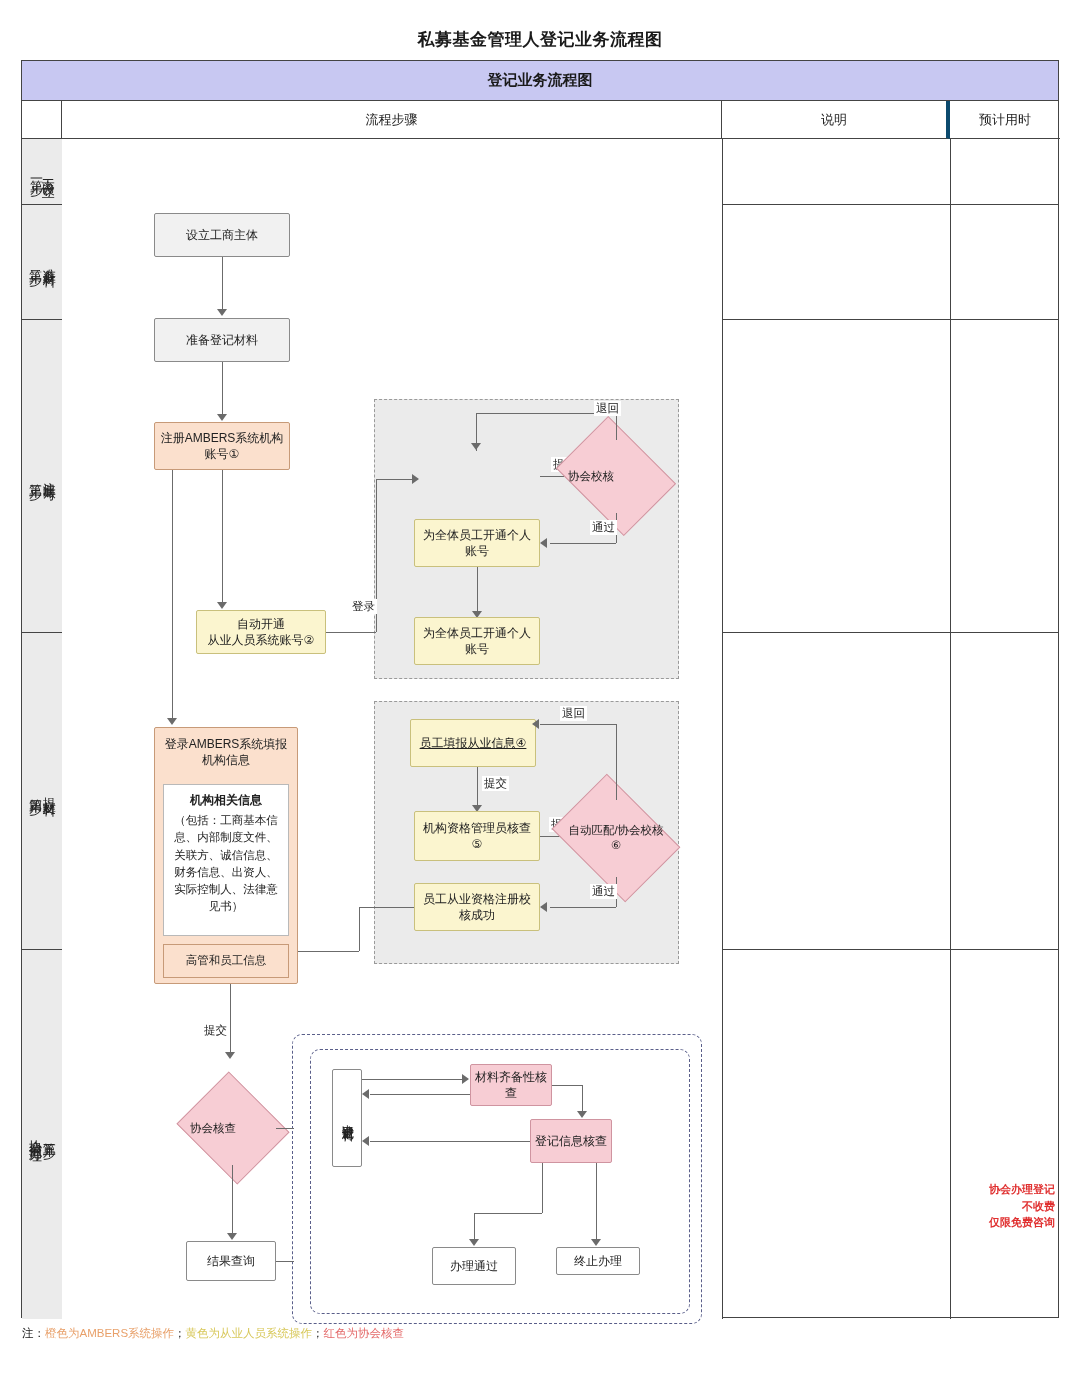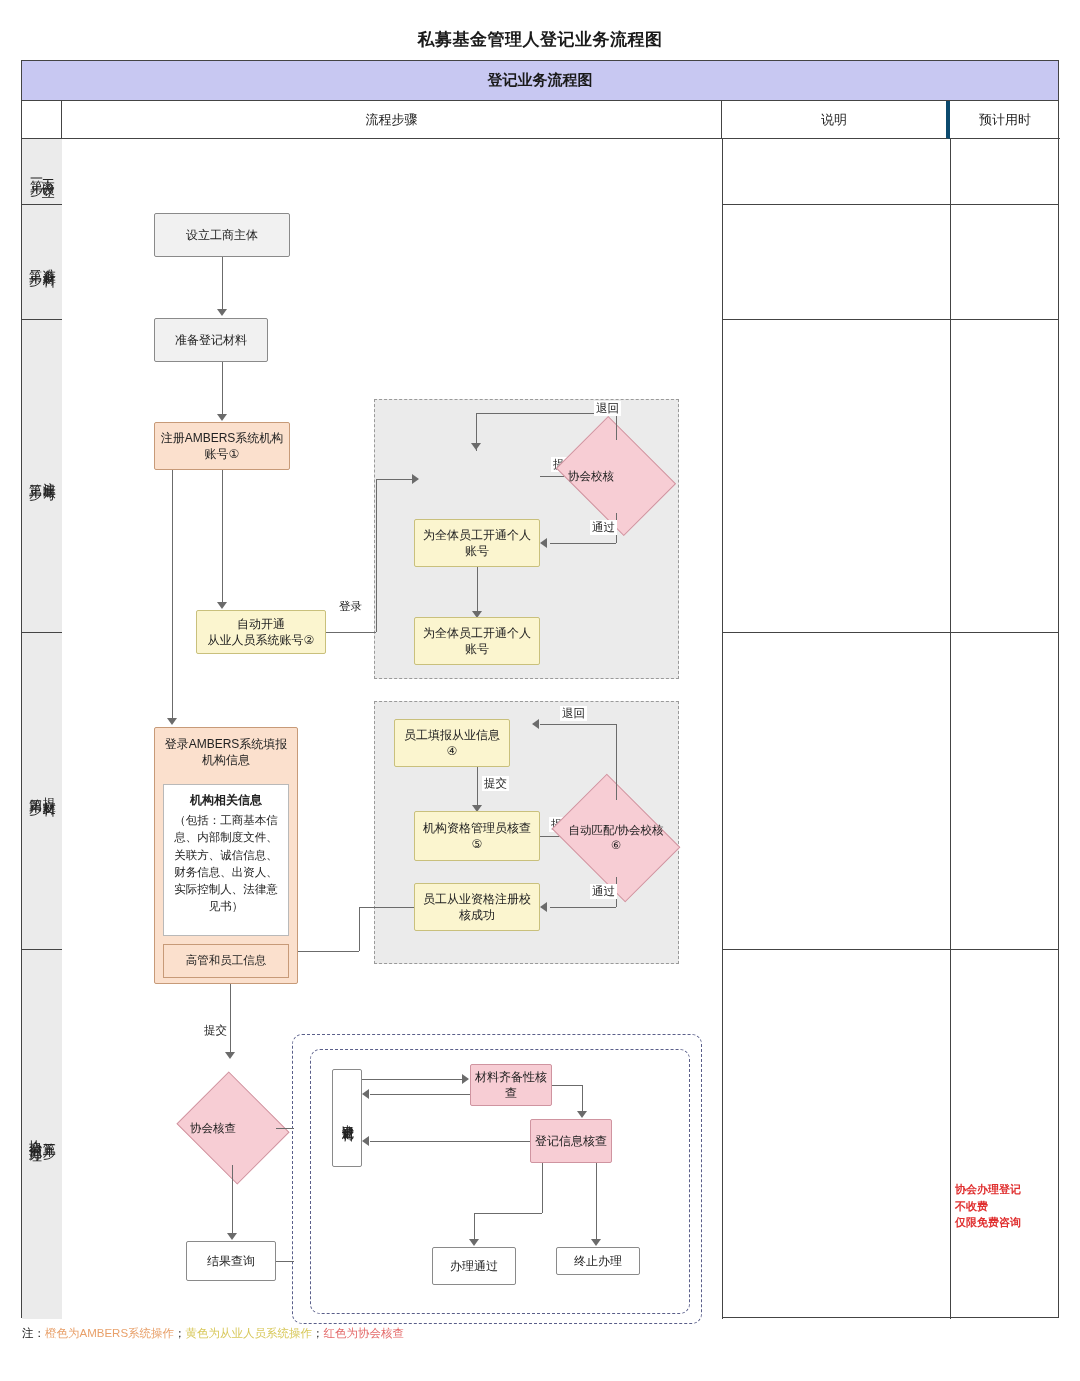--- a/index.html
+++ b/index.html
@@ -53,21 +53,21 @@
   .elabel{position:absolute;font-size:11.5px;color:#222;background:#fff;padding:0 2px;white-space:nowrap;}
 
   .orgbox{position:absolute;box-sizing:border-box;background:#fbe0cd;border:1px solid #c79a78;border-radius:2px;}
   .orgbox .t1{text-align:center;font-size:12px;line-height:1.35;padding:8px 6px 2px;}
   .inner-white{position:absolute;left:8px;right:8px;background:#ffffff;border:1px solid #b9b9b9;box-sizing:border-box;padding:6px 8px;font-size:11.5px;line-height:1.5;text-align:center;}
   .inner-white b{display:block;font-size:12px;margin-bottom:3px;}
 
   .vnode{position:absolute;box-sizing:border-box;display:flex;align-items:center;justify-content:center;border:1px solid #8a8a8a;background:#ffffff;border-radius:2px;}
   .vnode span{writing-mode:vertical-rl;text-orientation:upright;font-size:12px;line-height:1.15;letter-spacing:1px;}
 
-  .rednote{position:absolute;text-align:left;font-size:11px;color:#e03030;line-height:1.5;font-weight:bold;}
+  .rednote{position:absolute;text-align:right;font-size:11px;color:#e03030;line-height:1.5;font-weight:bold;}
 
   .footnote{position:absolute;left:22px;top:1326px;font-size:11.5px;}
   .footnote .k{color:#222;}
   .footnote .o{color:#e8a06a;}
   .footnote .y{color:#d8c85a;}
   .footnote .r{color:#e46a6a;}
 </style>
 </head>
 <body>
 
@@ -124,40 +124,40 @@
 仅限免费咨询</span>
     </div>
 
     <div class="flowarea" style="top:78px;height:1180px;">
 
       <div class="node n-gray" style="left:92px;top:74px;width:136px;height:44px;">设立工商主体</div>
 
       <div class="ln lnv" style="left:160px;top:118px;height:54px;"></div>
       <div class="arw arw-d" style="left:155px;top:170px;"></div>
 
-      <div class="node n-gray" style="left:92px;top:179px;width:114px;height:44px;">准备登记材料</div>
+      <div class="node n-gray" style="left:92px;top:179px;width:136px;height:44px;">准备登记材料</div>
 
       <div class="ln lnv" style="left:160px;top:223px;height:54px;"></div>
       <div class="arw arw-d" style="left:155px;top:275px;"></div>
 
       <div class="dash" style="left:312px;top:260px;width:305px;height:280px;"></div>
 
       <div class="node n-orange" style="left:92px;top:283px;width:136px;height:48px;">注册AMBERS系统机构账号①</div>
 
       <div class="ln lnv" style="left:160px;top:331px;height:134px;"></div>
       <div class="arw arw-d" style="left:155px;top:463px;"></div>
 
       <div class="node n-yellow" style="left:134px;top:471px;width:130px;height:44px;white-space:pre-line;">自动开通
 从业人员系统账号②</div>
 
       <div class="ln lnh" style="left:264px;top:493px;width:50px;"></div>
       <div class="ln lnv" style="left:314px;top:340px;height:153px;"></div>
       <div class="ln lnh" style="left:314px;top:340px;width:38px;"></div>
       <div class="arw arw-r" style="left:350px;top:335px;"></div>
-      <div class="elabel" style="left:275px;top:460px;">登录</div>
+      <div class="elabel" style="left:288px;top:460px;">登录</div>
 
       <div class="ln lnv" style="left:110px;top:331px;height:250px;"></div>
       <div class="arw arw-d" style="left:105px;top:579px;"></div>
 
 
       <div class="ln lnh" style="left:478px;top:337px;width:64px;"></div>
       <div class="arw arw-r" style="left:538px;top:332px;"></div>
       <div class="elabel" style="left:489px;top:318px;">提交</div>
 
       <div class="diamond" style="left:506px;top:300px;width:96px;height:74px;">
@@ -178,21 +178,21 @@
 
       <div class="node n-yellow" style="left:352px;top:380px;width:126px;height:48px;">为全体员工开通个人账号</div>
 
       <div class="ln lnv" style="left:415px;top:428px;height:46px;"></div>
       <div class="arw arw-d" style="left:410px;top:472px;"></div>
 
       <div class="node n-yellow" style="left:352px;top:478px;width:126px;height:48px;">为全体员工开通个人账号</div>
 
       <div class="dash" style="left:312px;top:562px;width:305px;height:263px;"></div>
 
-      <div class="node n-yellow" style="left:332px;top:580px;width:116px;height:48px;">员工填报从业信息④</div>
+      <div class="node n-yellow" style="left:348px;top:580px;width:126px;height:48px;text-decoration:underline;">员工填报从业信息④</div>
 
       <div class="ln lnv" style="left:415px;top:628px;height:40px;"></div>
       <div class="arw arw-d" style="left:410px;top:666px;"></div>
       <div class="elabel" style="left:420px;top:637px;">提交</div>
 
       <div class="node n-yellow" style="left:352px;top:672px;width:126px;height:50px;">机构资格管理员核查⑤</div>
 
       <div class="ln lnh" style="left:478px;top:697px;width:62px;"></div>
       <div class="arw arw-r" style="left:536px;top:692px;"></div>
       <div class="elabel" style="left:487px;top:678px;">提交</div>

